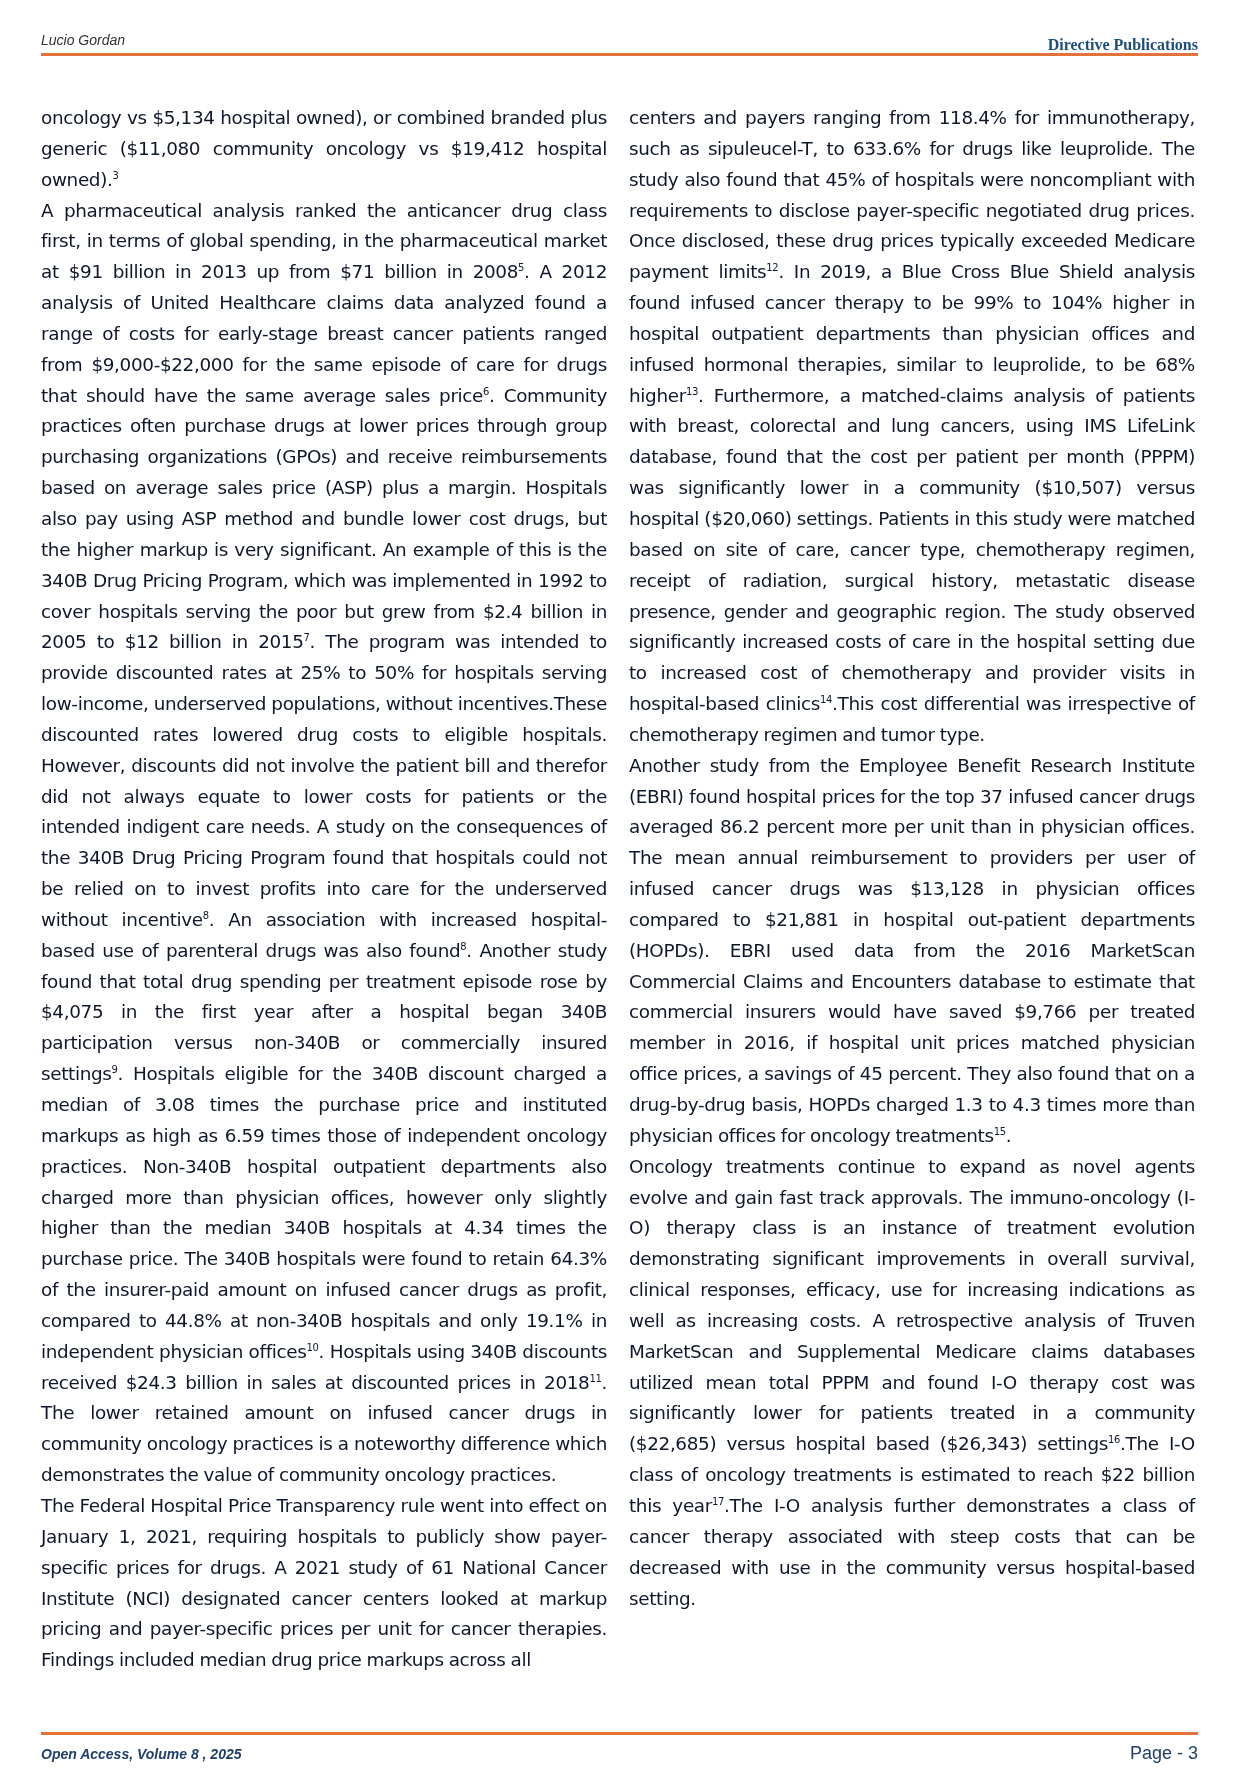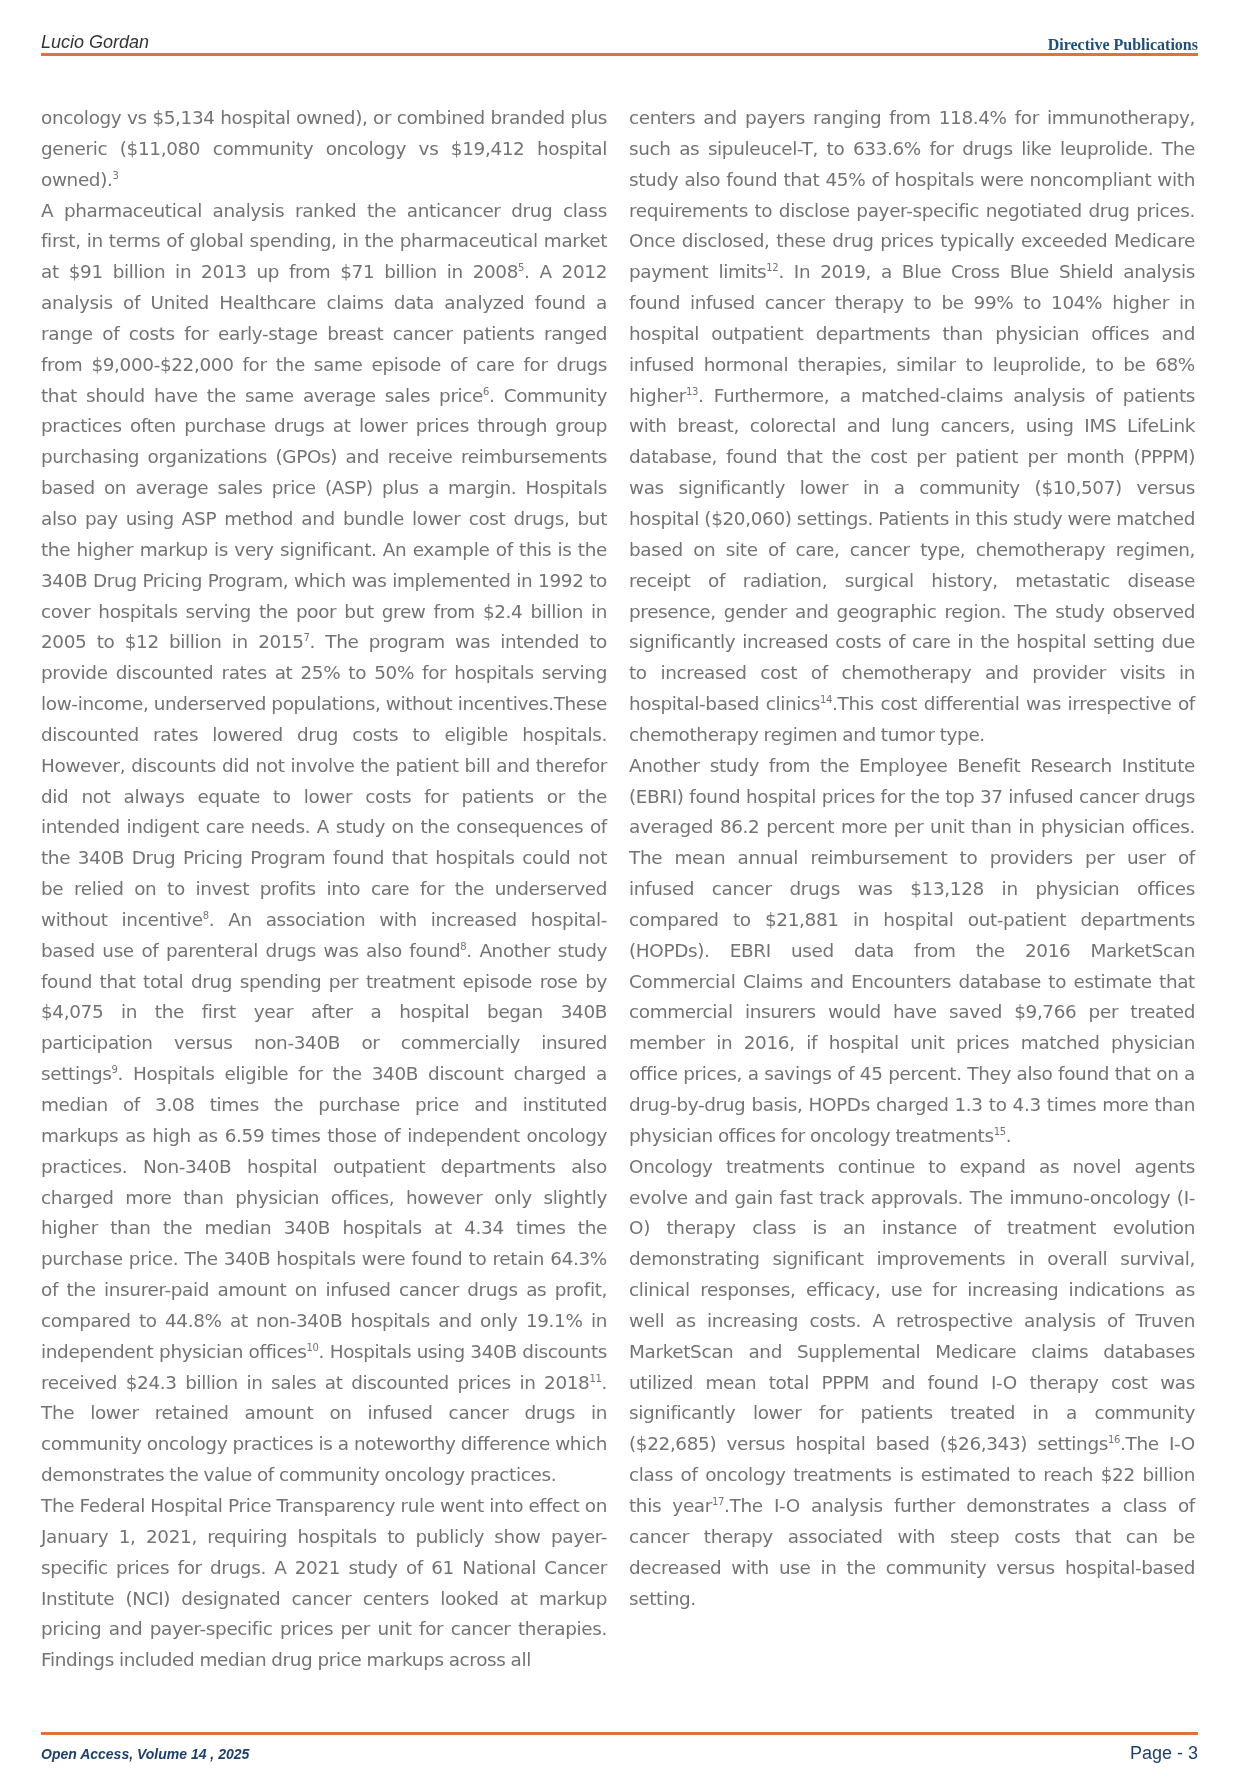--- a/index.html
+++ b/index.html
@@ -1,31 +1,31 @@
 <!DOCTYPE html>
 <html><head>
 <meta charset="utf-8">
 <style>
   html, body { margin: 0; padding: 0; background: #ffffff; }
   body { width: 1242px; height: 1788px; position: relative; overflow: hidden; }
   .page-header { position: absolute; left: 41px; top: 0; width: 1157px; height: 56px; }
-  .author { position: absolute; left: 0; top: 32px; font-family: "Liberation Sans", sans-serif; font-style: italic; font-size: 18px; color: #333333; }
+  .author { position: absolute; left: 0; top: 32px; font-family: "Liberation Sans", sans-serif; font-style: italic; font-size: 14px; color: #333333; }
   .journal { position: absolute; right: 0; top: 36px; font-family: Liberation Serif, serif; font-weight: bold; font-size: 16px; color: #1f4e79; }
   .header-rule { position: absolute; left: 0; top: 53px; width: 1157px; height: 3px; background: #e2713a; }
 
   .body { position: absolute; left: 41px; top: 103px; width: 1157px; }
   .column { position: absolute; top: 0; width: 566px; }
   .col-left { left: 0; }
   .col-right { left: 588px; }
   .para {
     margin: 0; padding: 0;
     font-family: "DejaVu Sans", sans-serif;
     font-size: 18.4px;
     line-height: 30.85px;
-    color: #737373;
+    color: #0f172a;
     text-align: justify;
     letter-spacing: -0.35px;
     word-spacing: -0.5px;
     hyphens: none;
   }
   .para sup { font-size: 10px; line-height: 0; vertical-align: 7px; }
 
   .page-footer { position: absolute; left: 41px; top: 1730px; width: 1157px; height: 40px; }
   .footer-rule { position: absolute; left: 0; top: 2px; width: 1157px; height: 3px; background: #e2713a; }
   .footer-left { position: absolute; left: 0; top: 16px; font-family: "Liberation Sans", sans-serif; font-style: italic; font-weight: bold; font-size: 14px; color: #1f3f6a; }
@@ -48,15 +48,15 @@
     </section>
   <section class="column col-right">
       <p class="para">centers and payers ranging from 118.4% for immunotherapy, such as sipuleucel-T, to 633.6% for drugs like leuprolide. The study also found that 45% of hospitals were noncompliant with requirements to disclose payer-specific negotiated drug prices.  Once disclosed, these drug prices typically exceeded Medicare payment limits<sup>12</sup>. In 2019, a Blue Cross Blue Shield analysis found infused cancer therapy to be 99% to 104% higher in hospital outpatient departments than physician offices and infused hormonal therapies, similar to leuprolide, to be 68% higher<sup>13</sup>.   Furthermore, a matched-claims analysis of patients with breast, colorectal and lung cancers, using IMS LifeLink database, found that the cost per patient per month (PPPM) was significantly lower in a community ($10,507) versus hospital ($20,060) settings.  Patients in this study were matched based on site of care, cancer type, chemotherapy regimen, receipt of radiation, surgical history, metastatic disease presence, gender and geographic region.  The study observed significantly increased costs of care in the hospital setting due to increased cost of chemotherapy and provider visits in hospital-based clinics<sup>14</sup>.This cost differential was irrespective of chemotherapy regimen and tumor type.</p>
       <p class="para">Another study from the Employee Benefit Research Institute (EBRI) found hospital prices for the top 37 infused cancer drugs averaged 86.2 percent more per unit than in physician offices.  The mean annual reimbursement to providers per user of infused cancer drugs was $13,128 in physician offices compared to $21,881 in hospital out-patient departments (HOPDs).   EBRI used data from the 2016 MarketScan Commercial Claims and Encounters database to estimate that commercial insurers would have saved $9,766 per treated member in 2016, if hospital unit prices matched physician office prices, a savings of 45 percent.  They also found that on a drug-by-drug basis, HOPDs charged 1.3 to 4.3 times more than physician offices for oncology treatments<sup>15</sup>.</p>
       <p class="para">Oncology treatments continue to expand as novel agents evolve and gain fast track approvals. The immuno-oncology (I-O) therapy class is an instance of treatment evolution demonstrating significant improvements in overall survival, clinical responses, efficacy, use for increasing indications as well as increasing costs.  A retrospective analysis of Truven MarketScan and Supplemental Medicare claims databases utilized mean total PPPM and found I-O therapy cost was significantly lower for patients treated in a community ($22,685) versus hospital based ($26,343) settings<sup>16</sup>.The I-O class of oncology treatments is estimated to reach $22 billion this year<sup>17</sup>.The I-O analysis further demonstrates a class of cancer therapy associated with steep costs that can be decreased with use in the community versus hospital-based setting.</p>
     </section>
 </main>
 
 <footer class="page-footer">
   <div class="footer-rule"></div>
-  <span class="footer-left">Open Access, Volume 14 , 2025</span>
+  <span class="footer-left">Open Access, Volume 8 , 2025</span>
   <span class="footer-right">Page - 3</span>
 </footer>
 
 </body></html>

